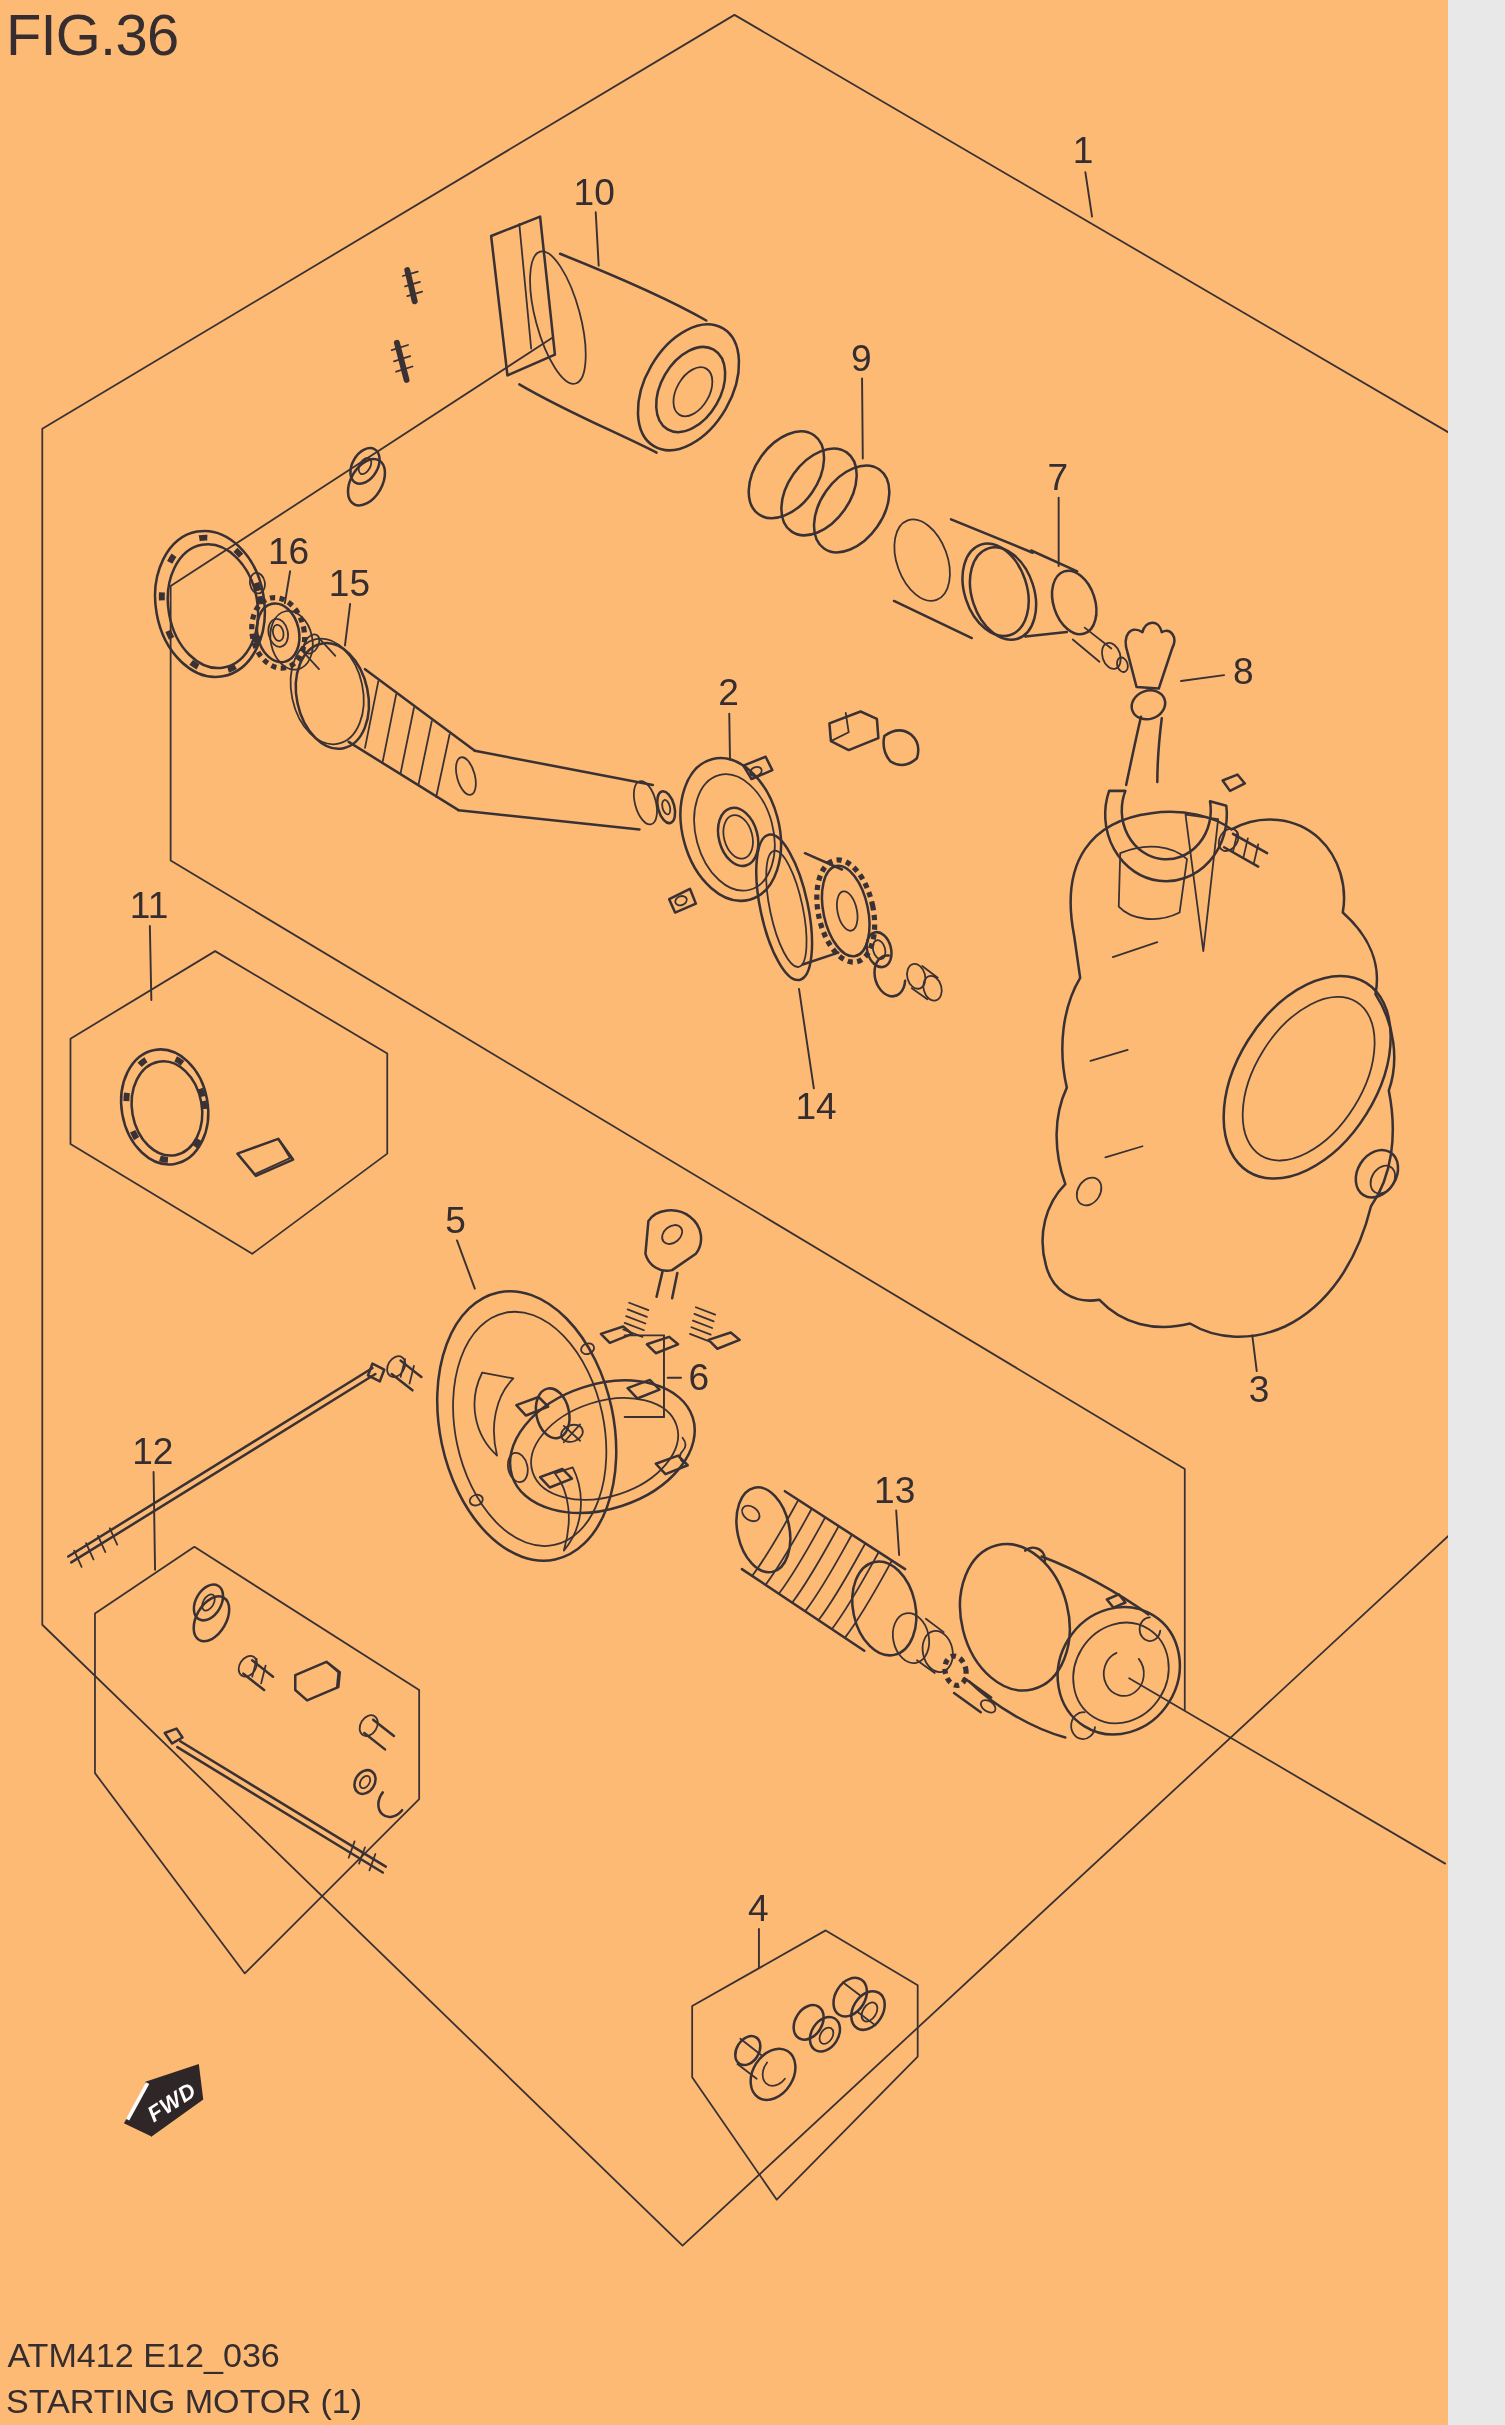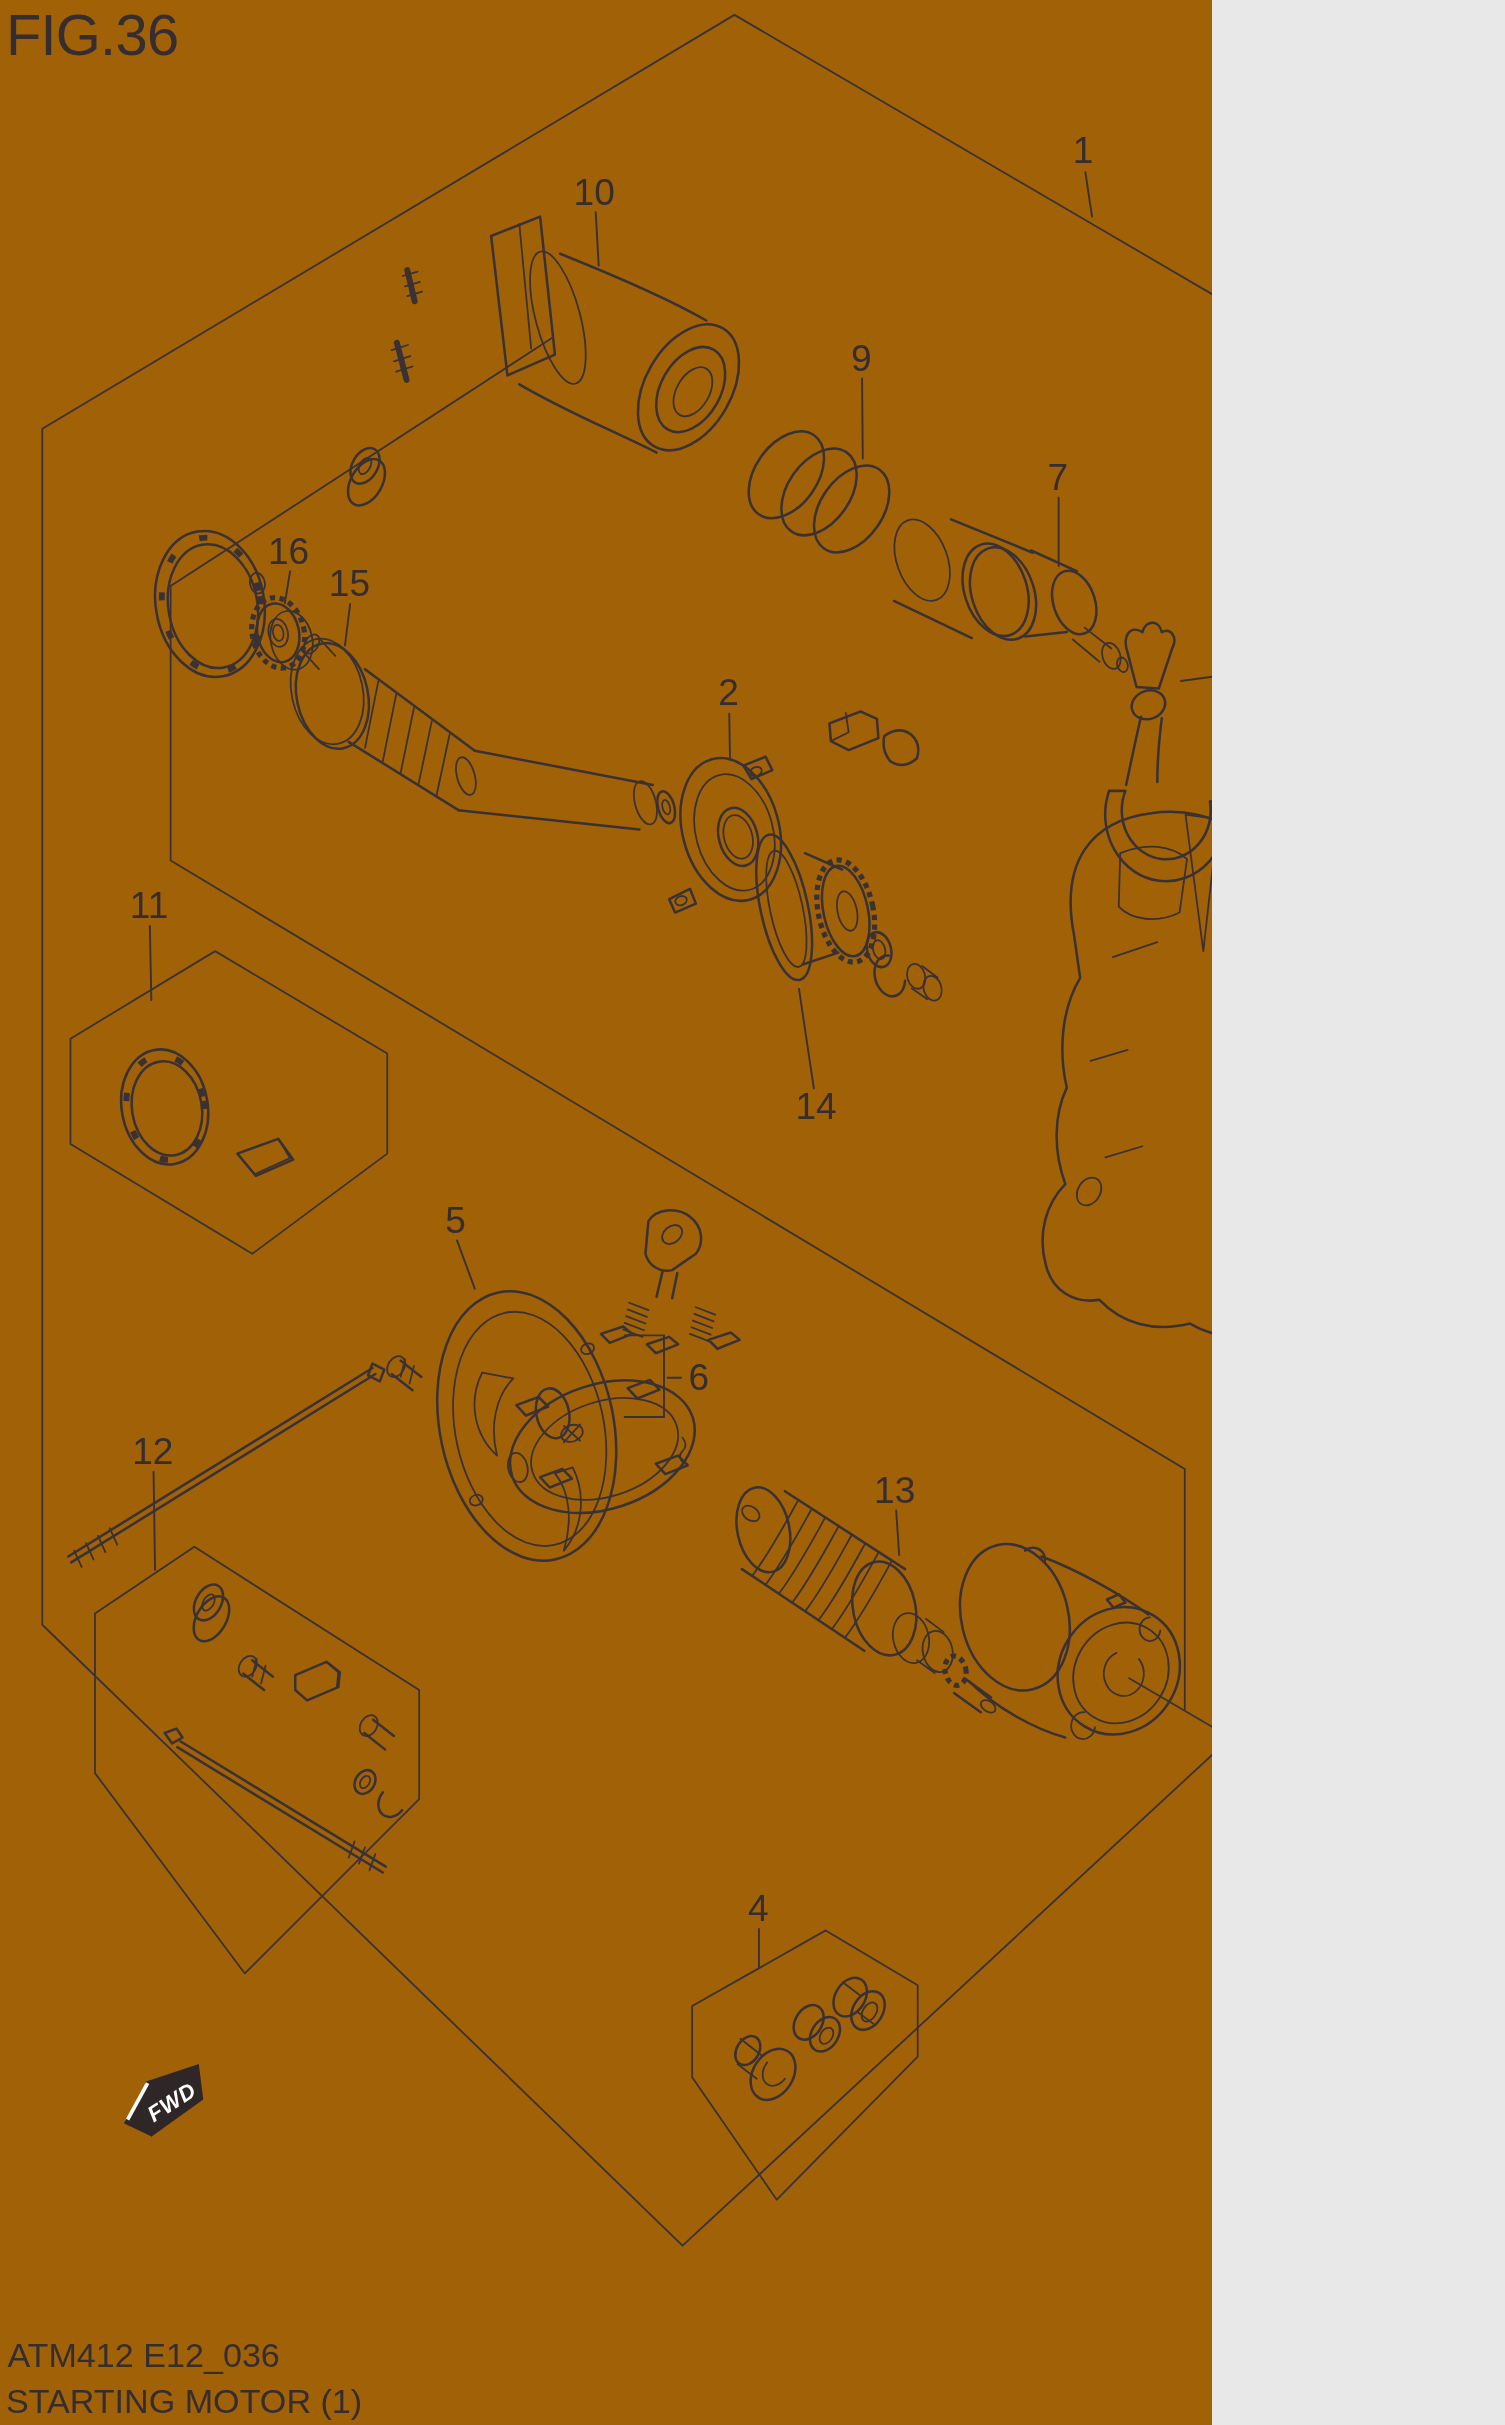--- a/index.html
+++ b/index.html
@@ -1,16 +1,16 @@
 <!DOCTYPE html>
 <html style="font-size:12px"><head>
 <meta charset="utf-8">
 <style>
   html,body{margin:0;padding:0;background:#e8e8e8;}
-  .page{position:relative;width:1212px;height:2426px;background:#a16207;overflow:hidden;
+  .page{position:relative;width:1448px;height:2426px;background:#fdba74;overflow:hidden;
         font-family:"Liberation Sans",sans-serif;}
   svg{position:absolute;left:0;top:0;}
   .ln{fill:none;stroke:#3a3134;stroke-width:3.4;stroke-linecap:round;stroke-linejoin:round;}
   .thin{stroke-width:2.4;}
   .thick{stroke-width:8;}
   .ldr{fill:none;stroke:#3a3134;stroke-width:2.6;stroke-linecap:round;}
   .teeth{fill:none;stroke:#3a3134;stroke-width:7;stroke-dasharray:7 6;}
   .notch{fill:none;stroke:#3a3134;stroke-width:8;stroke-dasharray:11 42;}
   .lbl{font-size:50px;fill:#352d2f;text-anchor:middle;}
   .title{font-size:78px;fill:#352d2f;letter-spacing:-1px;}

